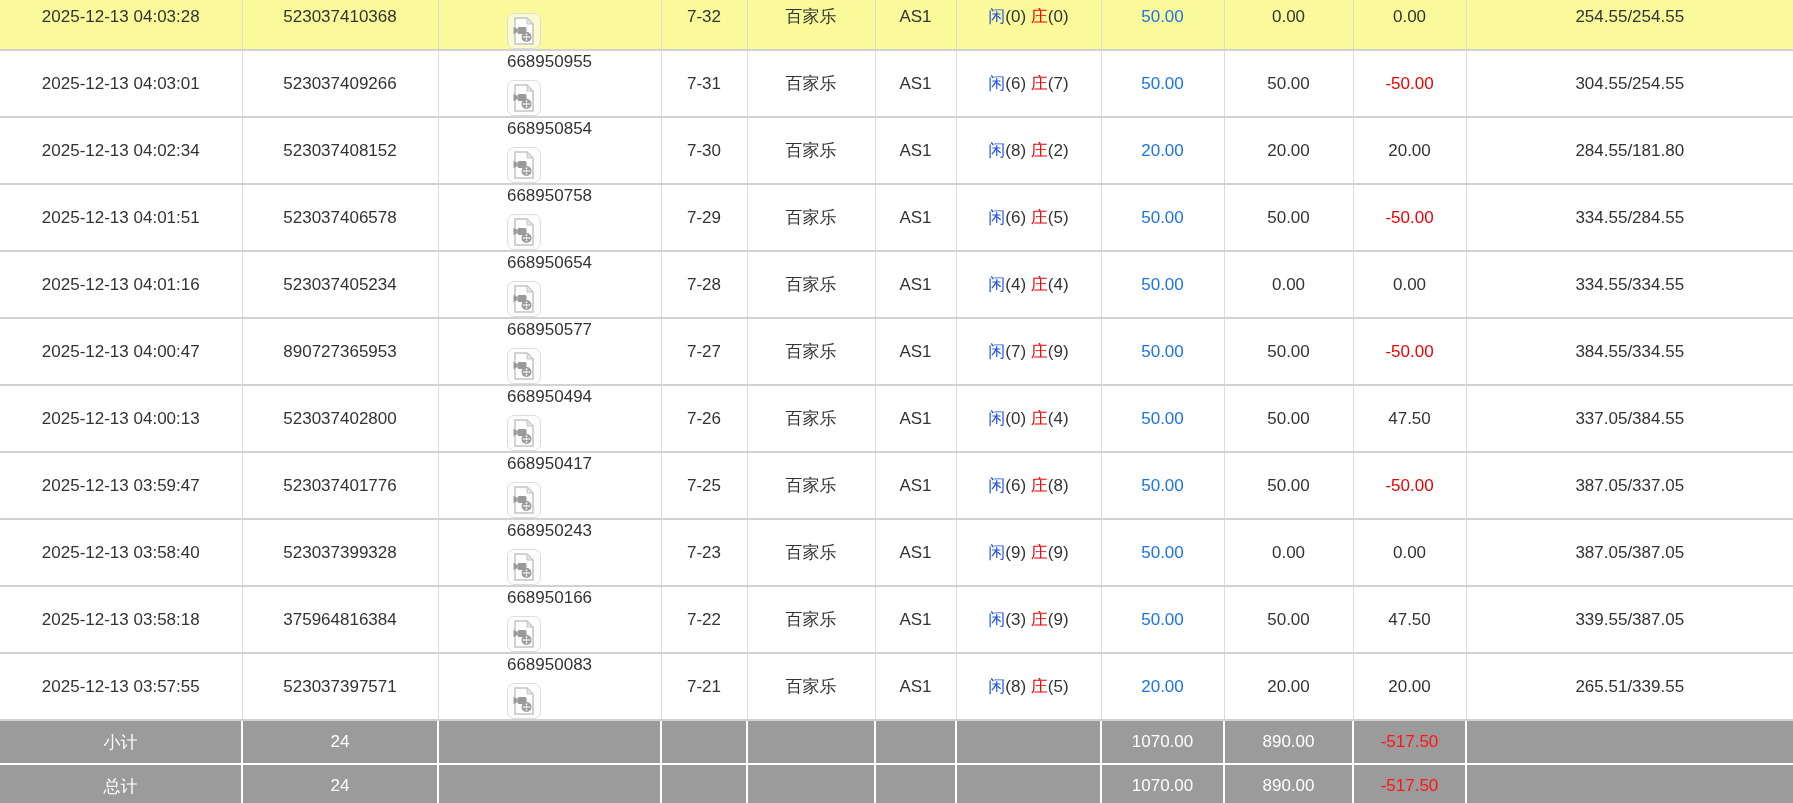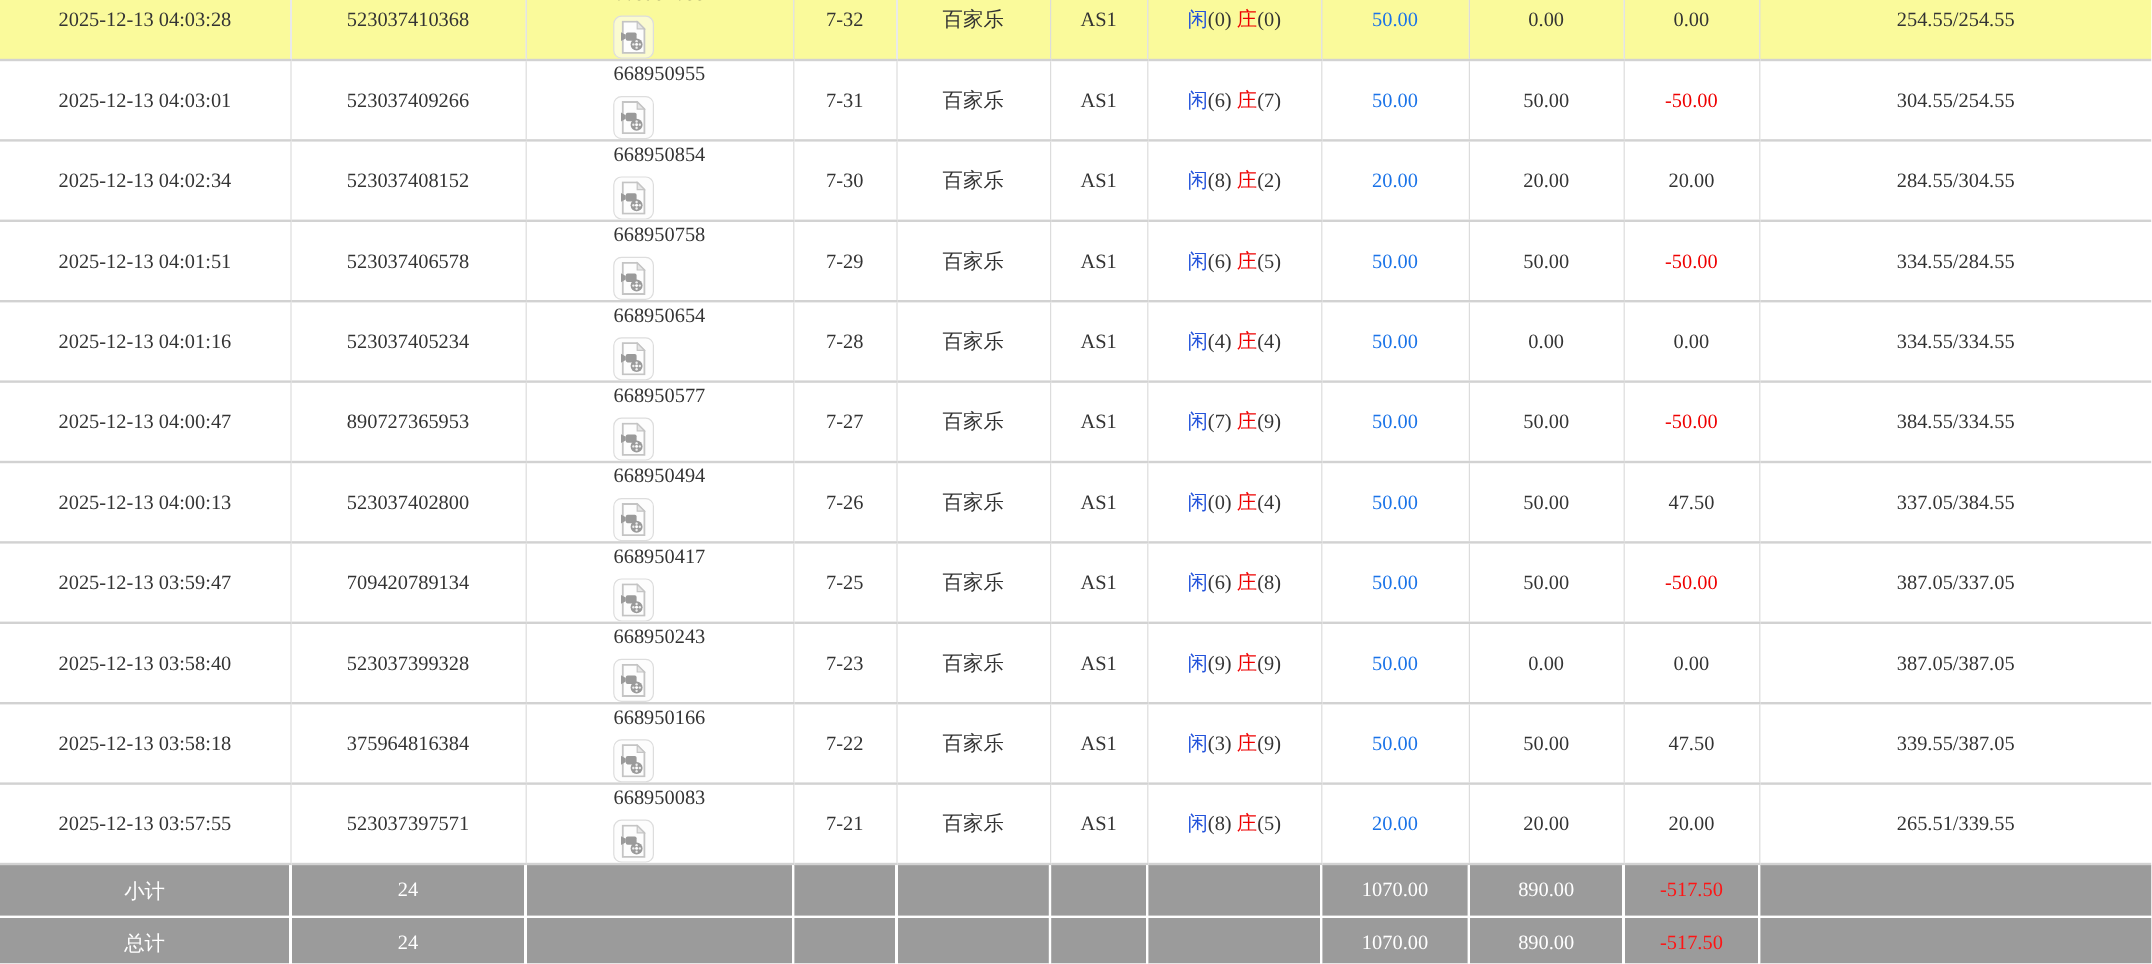--- a/index.html
+++ b/index.html
@@ -1,17 +1,17 @@
 <!DOCTYPE html>
 <html style="--text: #333333; --highlight: #fafa9b; --summary-bg: #9b9b9b; --summary-border: #ffffff; --border-h: #d2d2d2; --border-v: #dcdcdc; --bet-blue: #1a73e8; --player-blue: #2353db; --red: #ee0000; --red-on-gray: #ff1414;"><head>
 <meta charset="utf-8">
 <style>
   html,body{margin:0;padding:0;background:#fff;}
   body{font-family:"Liberation Sans",sans-serif;font-size:17px;color:var(--text,#333);}
-  .viewport{position:relative;width:1793px;height:803px;overflow:hidden;background:#fff;font-family:Liberation Serif, serif;}
+  .viewport{position:relative;width:1793px;height:803px;overflow:hidden;background:#fff;}
   .table-wrap{position:absolute;left:0;top:-16px;}
   table{border-collapse:collapse;table-layout:fixed;width:1793px;}
   td{text-align:center;vertical-align:middle;padding:0;white-space:nowrap;overflow:hidden;
      height:65px;border-right:1px solid var(--border-v,#dcdcdc);border-bottom:2px solid var(--border-h,#d2d2d2);
      background:#fff;}
   td:last-child{border-right:none;}
   tr.hl td{background:var(--highlight,#fafa9b);}
   .cell-flex{display:inline-flex;align-items:flex-start;justify-content:center;gap:8px;vertical-align:middle;flex-direction:column;}
   .video-btn{display:inline-flex;align-items:center;justify-content:center;width:34px;height:36px;
      border:1px solid #ddd;border-radius:7px;background:rgba(252,252,252,.55);cursor:pointer;padding:0;}
@@ -122,21 +122,21 @@
                   </svg>
                 </button>
               </span></td>
             <td><span>7-30</span></td>
             <td><span>百家乐</span></td>
             <td><span>AS1</span></td>
             <td><span class="player">闲</span><span>(8)</span> <span class="banker">庄</span><span>(2)</span></td>
             <td><a class="bet-link">20.00</a></td>
             <td><span>20.00</span></td>
             <td><span>20.00</span></td>
-            <td><span>284.55/304.55</span></td>
+            <td><span>284.55/181.80</span></td>
           </tr>
           <tr>
             <td><span>2025-12-13 04:01:51</span></td>
             <td><span>523037406578</span></td>
             <td><span class="cell-flex">
                 <span>668950758</span>
                 <button class="video-btn">
                   <svg width="26" height="28" viewBox="0 0 26 28">
                     <path d="M4 1 h12 l6 6 v20 H4 z" fill="#fdfdfd" stroke="#c4c4c4" stroke-width="1.5"></path>
                     <path d="M16 1 l6 6 h-6 z" fill="#e6e6e6" stroke="#c4c4c4" stroke-width="1"></path>
@@ -242,21 +242,21 @@
             <td><span>百家乐</span></td>
             <td><span>AS1</span></td>
             <td><span class="player">闲</span><span>(0)</span> <span class="banker">庄</span><span>(4)</span></td>
             <td><a class="bet-link">50.00</a></td>
             <td><span>50.00</span></td>
             <td><span>47.50</span></td>
             <td><span>337.05/384.55</span></td>
           </tr>
           <tr>
             <td><span>2025-12-13 03:59:47</span></td>
-            <td><span>709420789134</span></td>
+            <td><span>523037401776</span></td>
             <td><span class="cell-flex">
                 <span>668950417</span>
                 <button class="video-btn">
                   <svg width="26" height="28" viewBox="0 0 26 28">
                     <path d="M4 1 h12 l6 6 v20 H4 z" fill="#fdfdfd" stroke="#c4c4c4" stroke-width="1.5"></path>
                     <path d="M16 1 l6 6 h-6 z" fill="#e6e6e6" stroke="#c4c4c4" stroke-width="1"></path>
                     <rect x="6.5" y="10" width="9" height="7" rx="1.5" fill="#9a9a9a"></rect>
                     <path d="M6.5 12 L2.5 9.8 v7.4 l4 -2.2 z" fill="#9a9a9a"></path>
                     <circle cx="15.5" cy="20" r="5" fill="#9a9a9a"></circle>
                     <circle cx="15.5" cy="20" r="1.2" fill="#ffffff"></circle>

